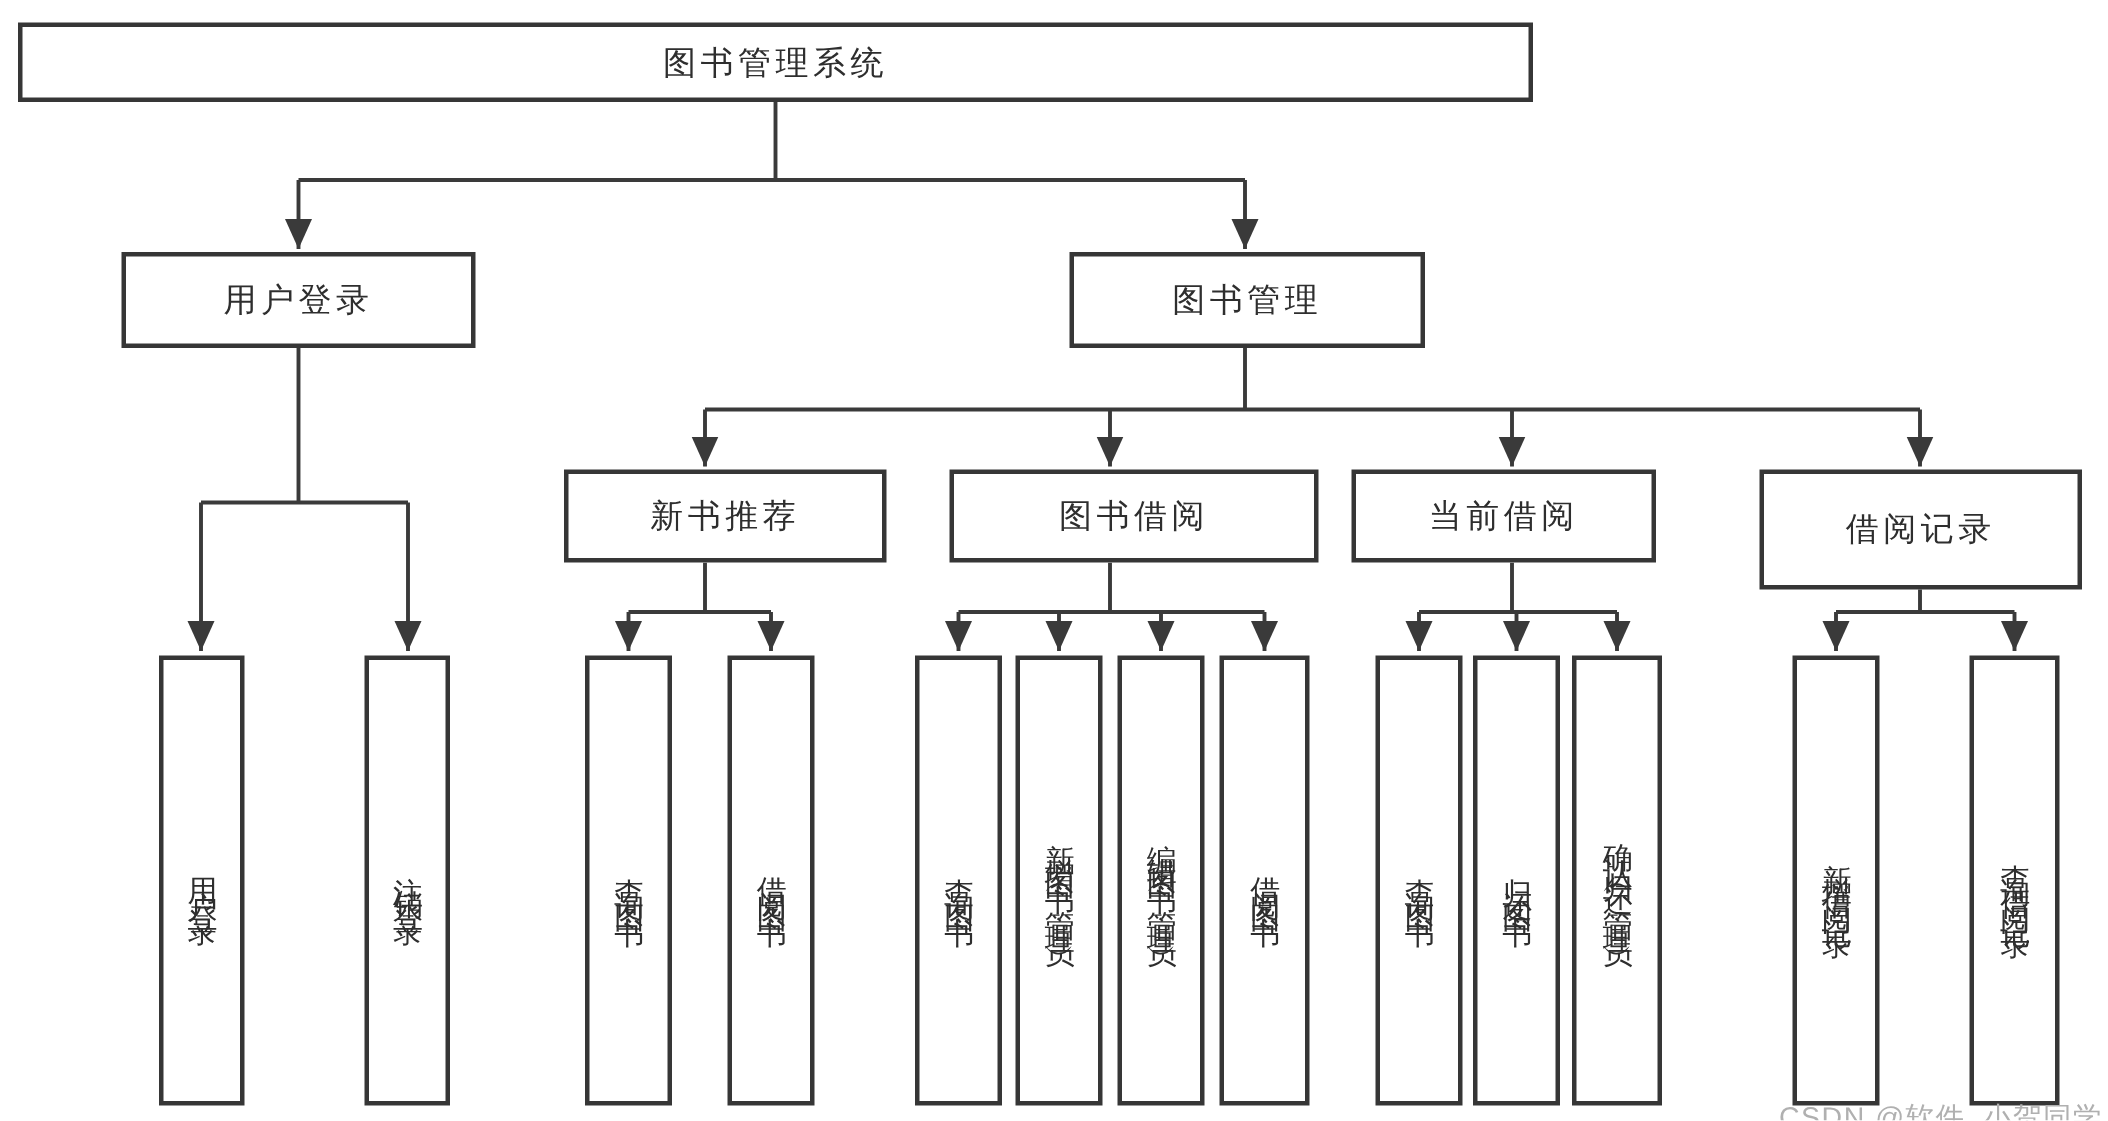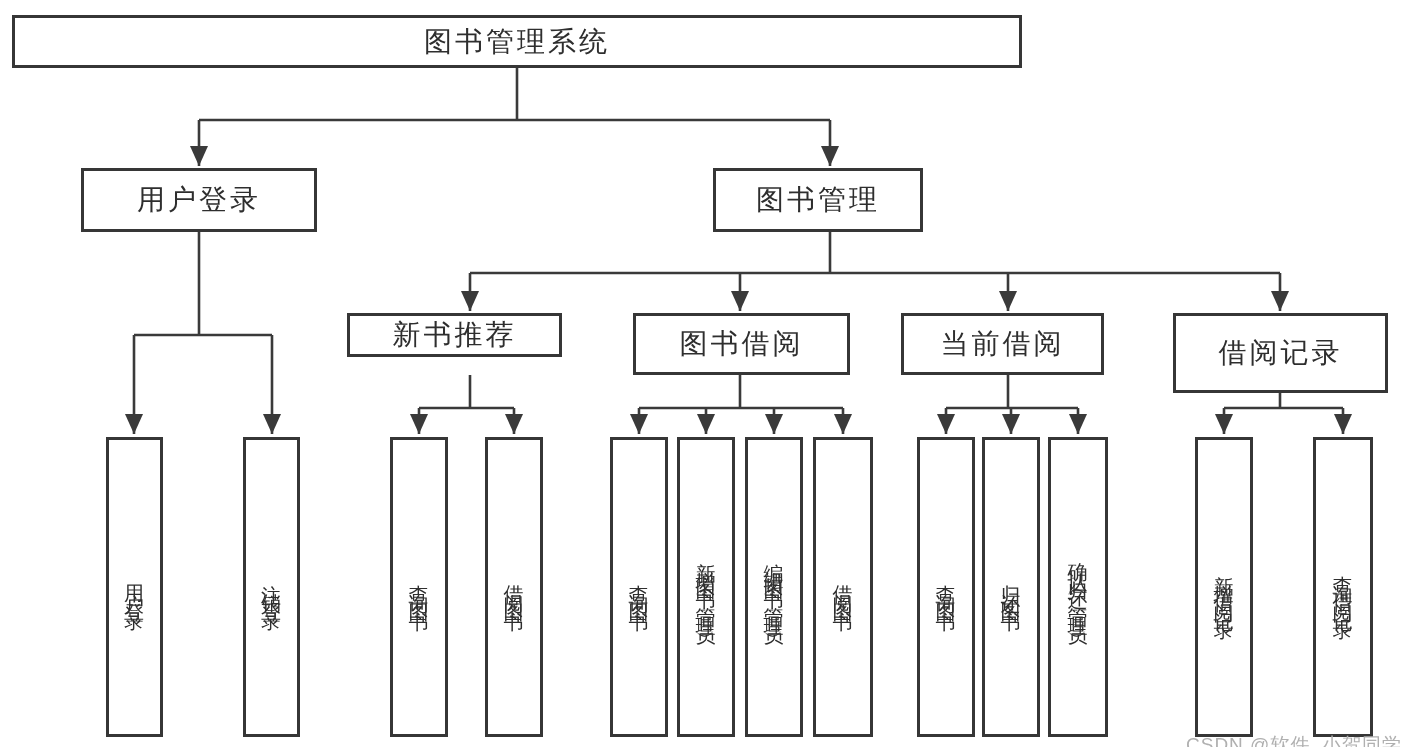--- a/index.html
+++ b/index.html
@@ -18,21 +18,21 @@
     box-sizing:border-box;
     background:#ffffff;
     border:3px solid #363636;
     display:flex;
     align-items:center;
     justify-content:center;
     z-index:1;
     text-align:center;
   }
   .hbox{
-    font-size:28px;
+    font-size:22px;
     letter-spacing:3px;
     white-space:nowrap;
   }
   .vbox{
     font-size:20px;
   }
   .vbox .vtext{
     writing-mode:vertical-rl;
     text-orientation:mixed;
     letter-spacing:9px;
@@ -112,24 +112,24 @@
       <line x1="1280" y1="375" x2="1280" y2="408"></line>
       <line x1="1224" y1="408" x2="1343" y2="408"></line>
       <line x1="1224" y1="408" x2="1224" y2="434" marker-end="url(#arw)"></line>
       <line x1="1343" y1="408" x2="1343" y2="434" marker-end="url(#arw)"></line>
     </g>
   </svg>
 
   <div class="box hbox" style="left:12px;top:15px;width:1010px;height:53px;">图书管理系统</div>
 
   <div class="box hbox" style="left:81px;top:168px;width:236px;height:64px;">用户登录</div>
-  <div class="box hbox" style="left:713px;top:168px;width:210px;height:64px;">图书管理</div>
+  <div class="box hbox" style="left:713px;top:168px;width:237px;height:64px;">图书管理</div>
 
-  <div class="box hbox" style="left:347px;top:313px;width:215px;height:44px;">新书推荐</div>
-  <div class="box hbox" style="left:633px;top:313px;width:217px;height:62px;">图书借阅</div>
+  <div class="box hbox" style="left:376px;top:313px;width:215px;height:62px;">新书推荐</div>
+  <div class="box hbox" style="left:633px;top:313px;width:246px;height:62px;">图书借阅</div>
   <div class="box hbox" style="left:901px;top:313px;width:203px;height:62px;">当前借阅</div>
   <div class="box hbox" style="left:1173px;top:313px;width:215px;height:80px;">借阅记录</div>
 
   <div class="box vbox" style="left:106px;top:437px;width:57px;height:300px;">
     <span class="vtext">用户登录</span>
   </div>
   <div class="box vbox" style="left:243px;top:437px;width:57px;height:300px;">
     <span class="vtext">注销登录</span>
   </div>
 

